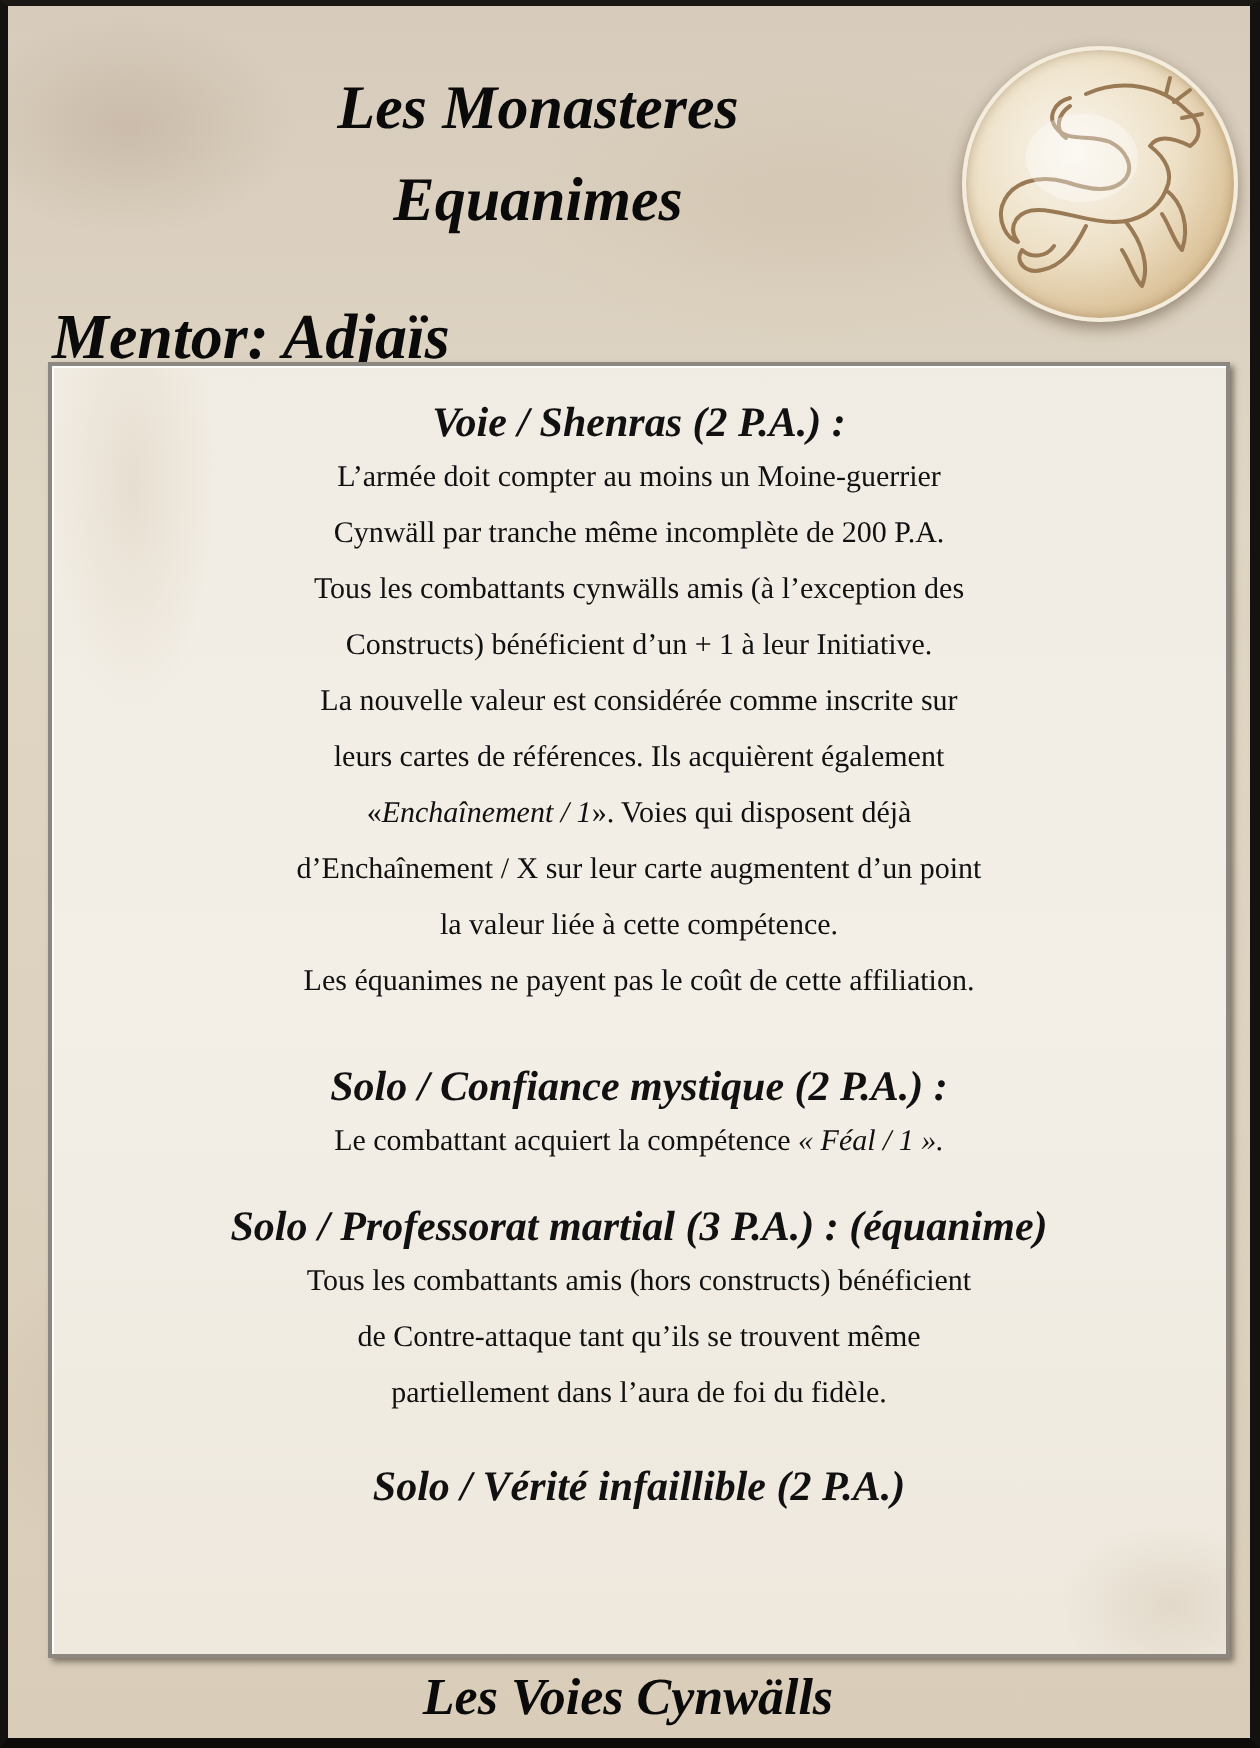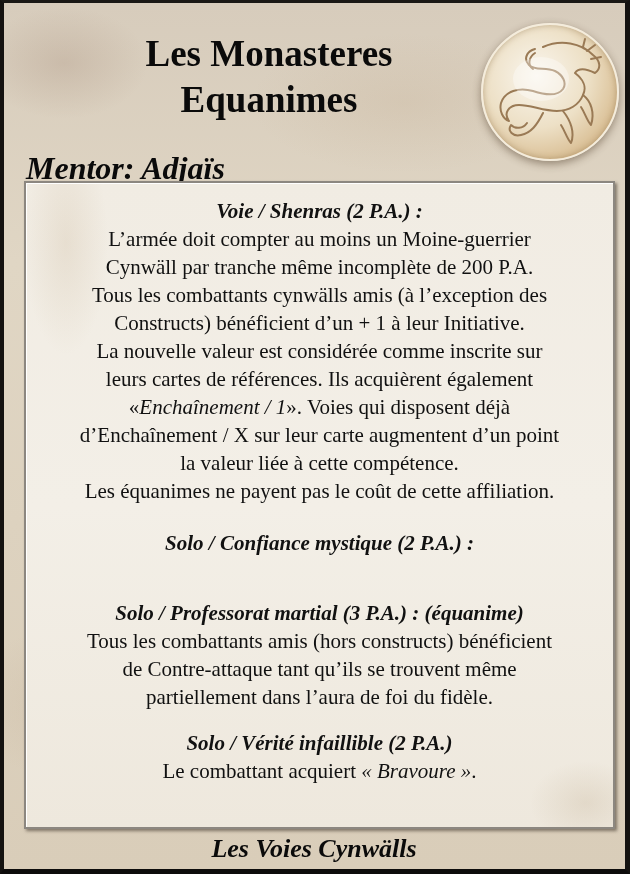--- a/index.html
+++ b/index.html
@@ -19,22 +19,22 @@
     background:
       radial-gradient(ellipse 120px 80px at 60px 60px, rgba(150,120,100,0.22), transparent 70%),
       radial-gradient(ellipse 160px 90px at 520px 300px, rgba(160,130,100,0.18), transparent 70%),
       radial-gradient(ellipse 200px 120px at 100px 700px, rgba(170,140,110,0.18), transparent 70%),
       radial-gradient(ellipse 220px 100px at 400px 100px, rgba(180,150,115,0.15), transparent 70%),
       linear-gradient(180deg, #d7ccbc 0%, #e0d6c4 30%, #ddd2bf 60%, #d9cdb9 100%);
   }
   .title {
     position: absolute; left: 90px; top: 28px; width: 350px;
     text-align: center;
-    font-weight: bold; 
-    font-size: 37px; line-height: 46px;
+    font-weight: bold; font-style: italic;
+    font-size: 31px; line-height: 46px;
     color: #0a0a0a;
   }
   .title span { display: block; }
   .emblem {
     position: absolute; left: 477px; top: 20px;
     width: 134px; height: 134px; border-radius: 50%;
     background: radial-gradient(circle at 40% 38%, #faf6ee 0%, #ede0c6 45%, #d6b98c 80%, #c9a778 100%);
     border: 2px solid #f4ecdc;
     box-shadow: 0 3px 8px rgba(60,40,20,0.45), inset 0 0 6px rgba(120,90,50,0.4);
     overflow: hidden;
@@ -56,21 +56,21 @@
       linear-gradient(180deg, #f1ece3 0%, #f3efe7 50%, #eee8dd 100%);
     text-align: center;
     color: #111;
     padding-left: 36px;
   }
   .section { position: absolute; left: 0; width: 100%; text-align: center; }
   .sec-title {
     font-weight: bold; font-style: italic;
     font-size: 21px; line-height: 28px; display: block;
   }
-  .line { font-size: 21px; line-height: 28px; display: block; white-space: nowrap; }
+  .line { font-size: 15px; line-height: 28px; display: block; white-space: nowrap; }
   .bi { font-weight: normal; font-style: italic; }
   .footer {
     position: absolute; left: 0; top: 831px; width: 620px;
     text-align: center;
     font-weight: bold; font-style: italic;
     font-size: 26px; color: #0a0a0a;
   }
 </style>
 </head>
 <body>
@@ -109,30 +109,30 @@
       <span class="line">La nouvelle valeur est considérée comme inscrite sur</span>
       <span class="line">leurs cartes de références. Ils acquièrent également</span>
       <span class="line"><span>«</span><span class="bi">Enchaînement / 1</span><span>»</span><span>. Voies qui disposent déjà</span></span>
       <span class="line">d’Enchaînement / X sur leur carte augmentent d’un point</span>
       <span class="line">la valeur liée à cette compétence.</span>
       <span class="line">Les équanimes ne payent pas le coût de cette affiliation.</span>
     </div>
 
     <div class="section" style="top: 346px;">
       <span class="sec-title">Solo / Confiance mystique (2 P.A.) :</span>
+      <span class="line"><span>Le combattant acquiert la compétence </span><span class="bi">« Féal / 1 ».</span></span>
     </div>
 
     <div class="section" style="top: 416px;">
       <span class="sec-title">Solo / Professorat martial (3 P.A.) : (équanime)</span>
       <span class="line">Tous les combattants amis (hors constructs) bénéficient</span>
       <span class="line">de Contre-attaque tant qu’ils se trouvent même</span>
       <span class="line">partiellement dans l’aura de foi du fidèle.</span>
     </div>
 
     <div class="section" style="top: 546px;">
       <span class="sec-title">Solo / Vérité infaillible (2 P.A.)</span>
-      <span class="line"><span>Le combattant acquiert </span><span class="bi">« Bravoure »</span><span>.</span></span>
     </div>
 
   </div>
 
   <div class="footer">Les Voies Cynwälls</div>
 </div>
 
 </body></html>

